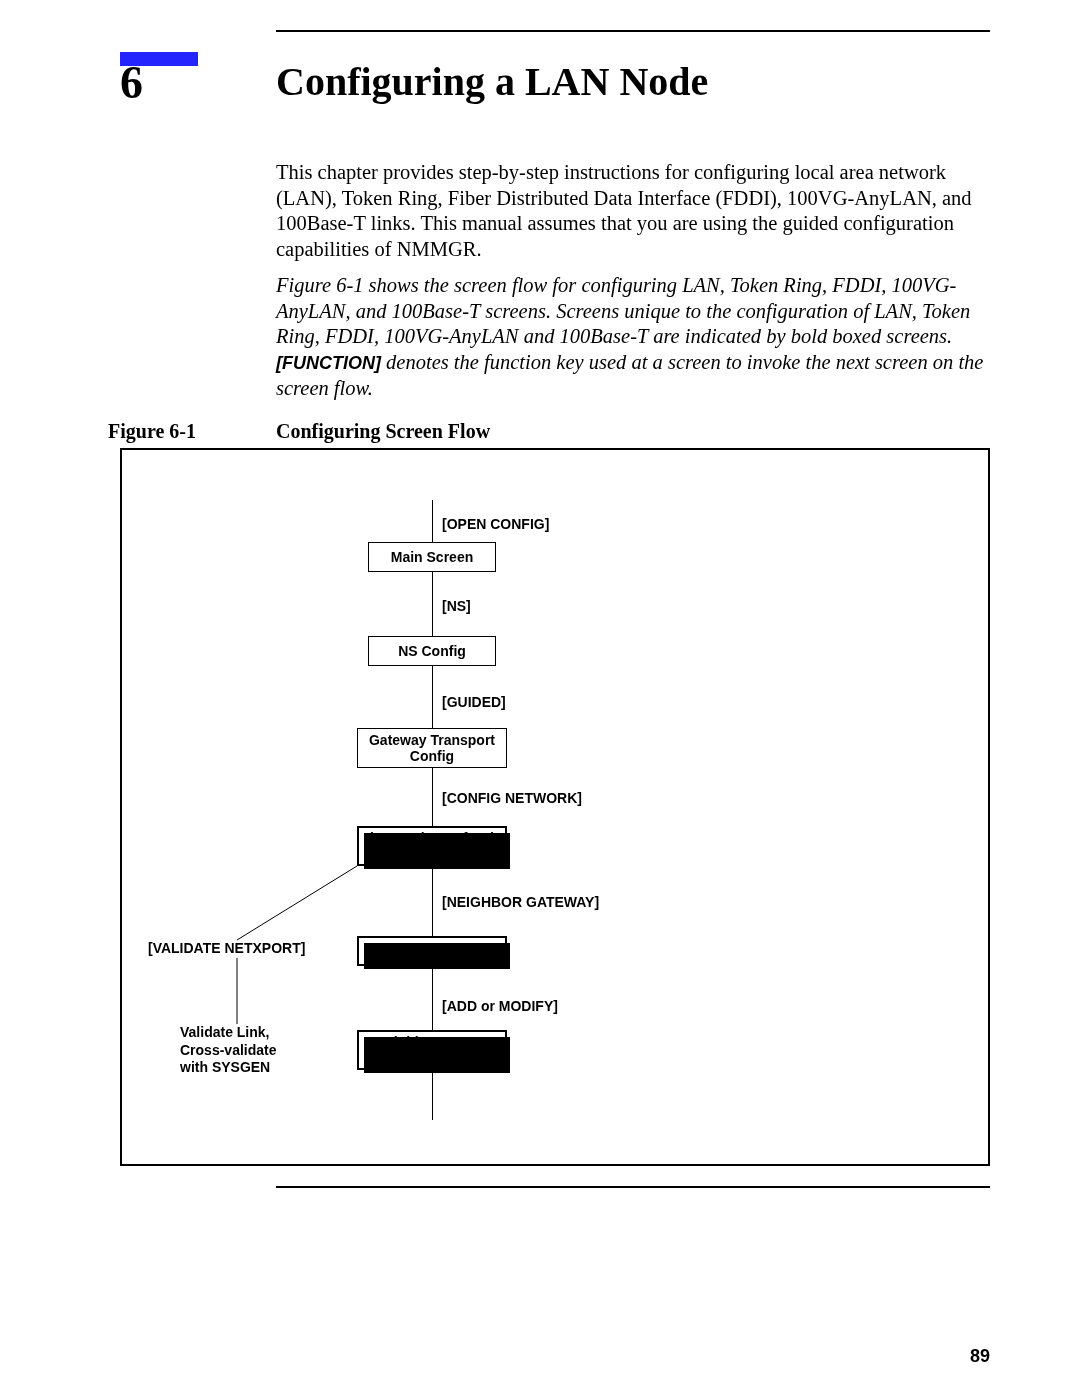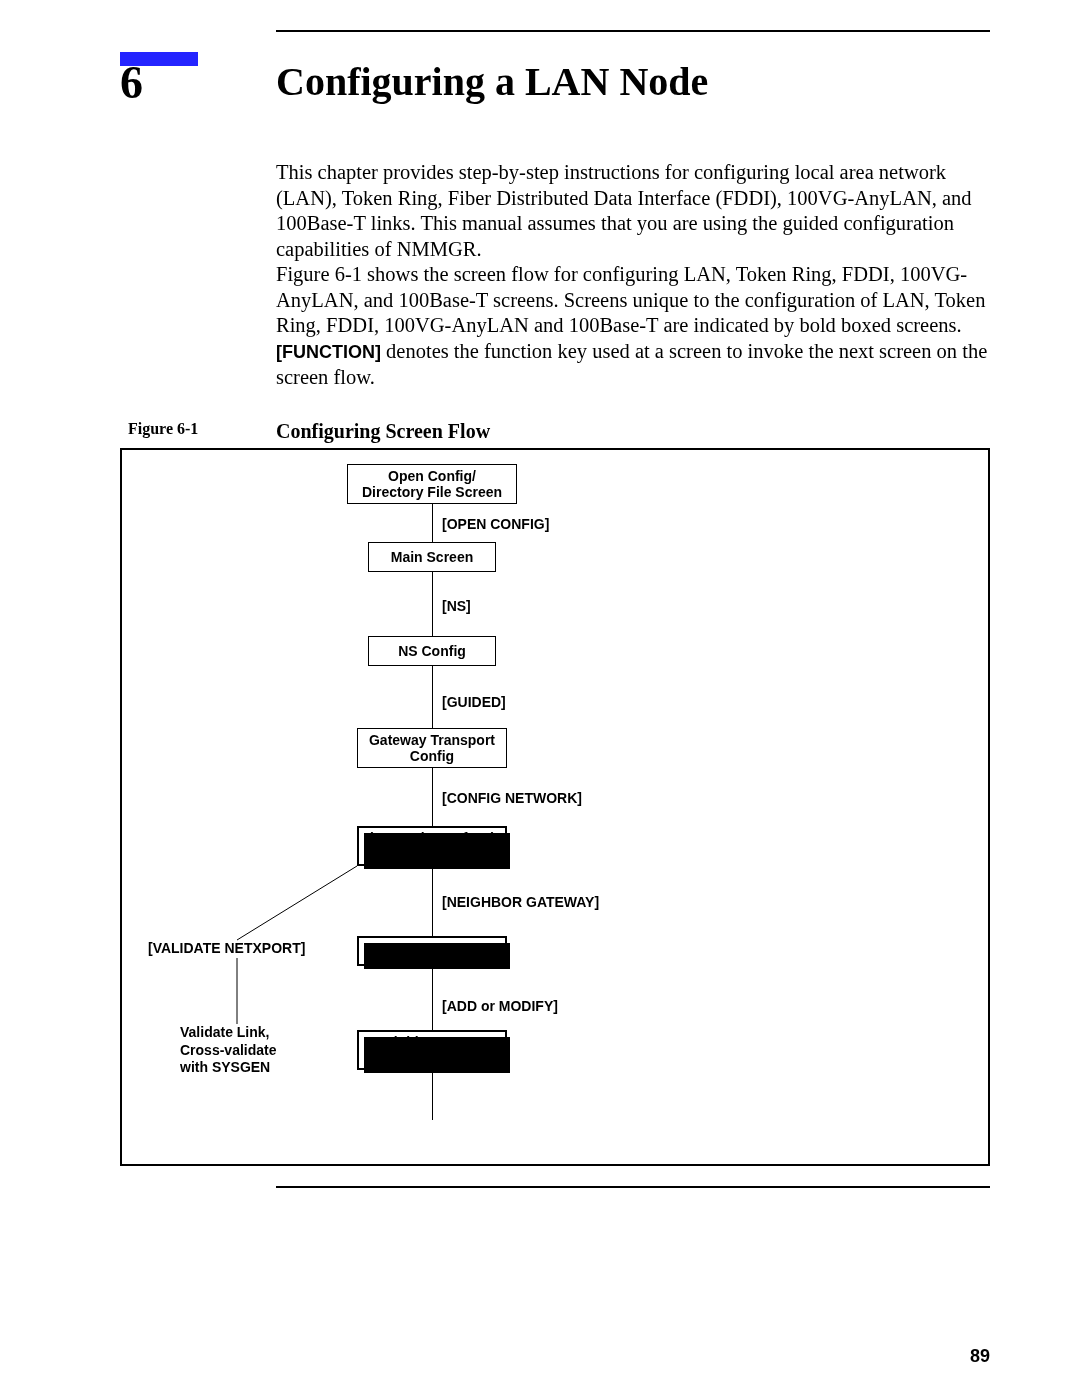--- a/index.html
+++ b/index.html
@@ -52,34 +52,34 @@
   }
   .body-text {
     position: absolute;
     left: 276px;
     right: 90px;
     font-family: "Georgia", "Times New Roman", serif;
     font-size: 20.5px;
     line-height: 1.25;
   }
   #para1 { top: 160px; }
-  #para2 { top: 262px; }
+  #para2 { top: 273px; font-style: italic; }
   .fn-bold {
     font-family: Arial, Helvetica, sans-serif;
     font-weight: 700;
     font-size: 18px;
   }
   .figure-label-row {
     position: absolute;
     top: 420px;
-    left: 128px;
-    right: 90px;
-    font-family: "Georgia", "Times New Roman", serif;
-    font-weight: 700;
-    font-size: 16px;
+    left: 108px;
+    right: 90px;
+    font-family: "Georgia", "Times New Roman", serif;
+    font-weight: 700;
+    font-size: 20px;
   }
   .figure-label-title {
     position: absolute;
     top: 420px;
     left: 276px;
     font-family: "Georgia", "Times New Roman", serif;
     font-weight: 700;
     font-size: 20px;
   }
   .flowchart {
@@ -167,22 +167,20 @@
     <span>Figure 6-1 shows the screen flow for configuring LAN, Token Ring, FDDI, 100VG-AnyLAN, and 100Base-T screens. Screens unique to the configuration of LAN, Token Ring, FDDI, 100VG-AnyLAN and 100Base-T are indicated by bold boxed screens. </span><span class="fn-bold">[FUNCTION]</span><span> denotes the function key used at a screen to invoke the next screen on the screen flow.</span>
   </div>
 
   <div class="figure-label-row">Figure 6-1</div>
   <div class="figure-label-title">Configuring Screen Flow</div>
 
   <div class="flowchart">
 
     <div class="conn" style="left:310px; top:50px; width:1px; height:620px;"></div>
 
-    <div class="node-plain" style="left:225px; top:14px; width:170px; height:40px; font-size:14px; white-space:pre-line;">Open Config/
-Directory File Screen</div>
     <div class="fn-label" style="left:320px; top:66px; font-size:14px;">[OPEN CONFIG]</div>
 
     <div class="node-plain" style="left:246px; top:92px; width:128px; height:30px; font-size:14px;">Main Screen</div>
     <div class="fn-label" style="left:320px; top:148px; font-size:14px;">[NS]</div>
 
     <div class="node-plain" style="left:246px; top:186px; width:128px; height:30px; font-size:14px;">NS Config</div>
     <div class="fn-label" style="left:320px; top:244px; font-size:14px;">[GUIDED]</div>
 
     <div class="node-plain" style="left:235px; top:278px; width:150px; height:40px; font-size:14px; white-space:pre-line;">Gateway Transport
 Config</div>

